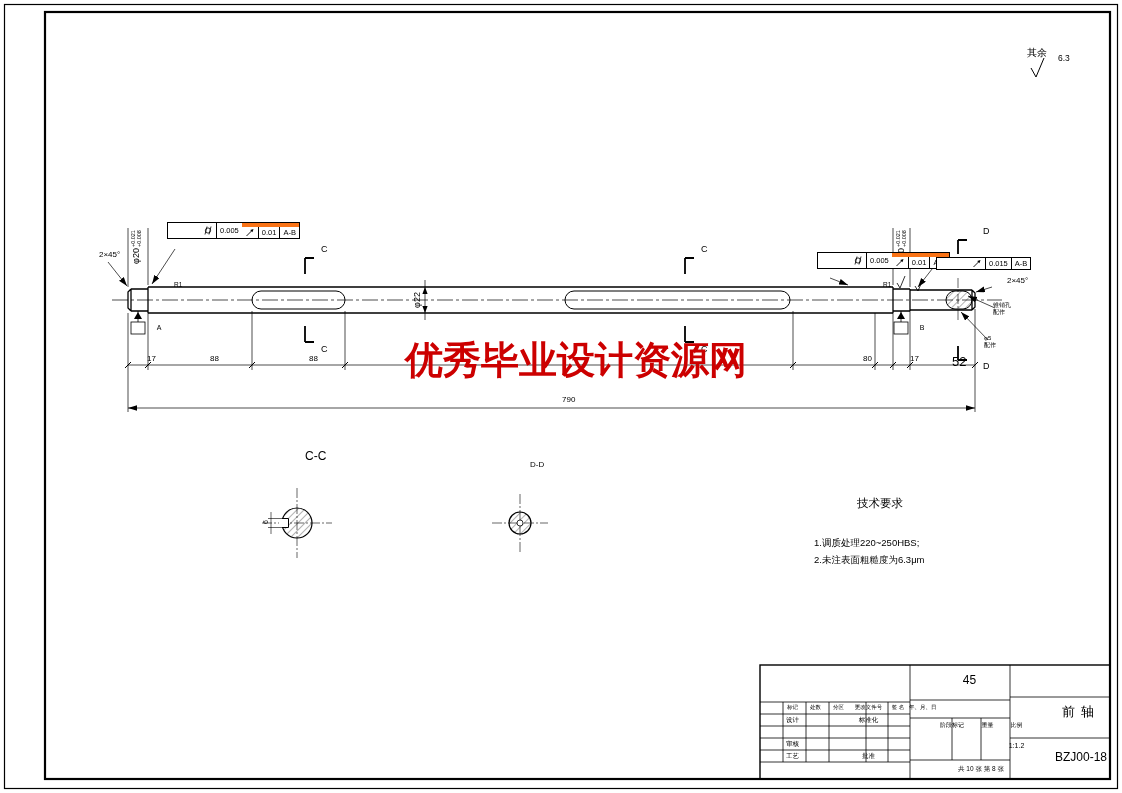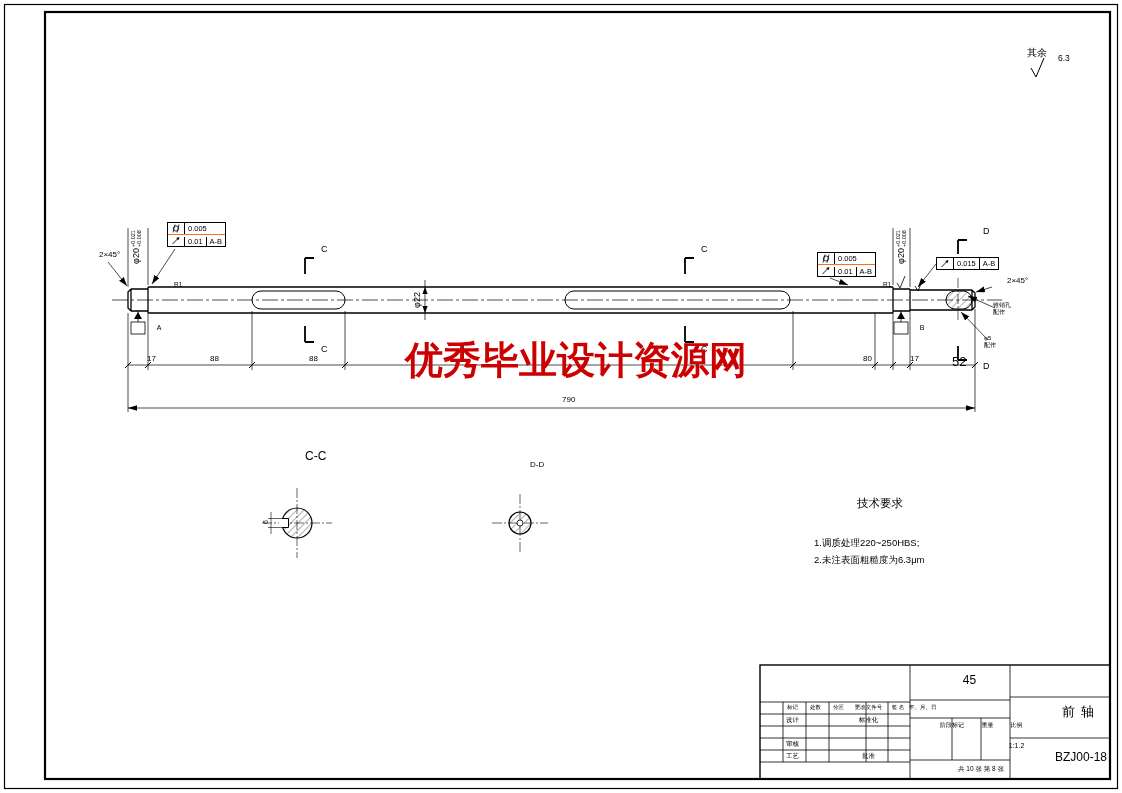--- a/index.html
+++ b/index.html
@@ -4,23 +4,23 @@
 <style>
   html,body{margin:0;padding:0;background:#888;}
   .page{position:relative;width:1122px;height:793px;background:#ffffff;
         font-family:"Liberation Sans",sans-serif;color:#000;overflow:hidden;}
   .lbl{position:absolute;white-space:nowrap;line-height:1;color:#000;z-index:3;padding-left:21px;}
   .ctr{text-align:center;}
   .rot{transform:rotate(-90deg);}
   .dia{position:absolute;display:flex;align-items:center;justify-content:center;z-index:3;}
   .tol{display:inline-flex;flex-direction:column;font-size:5.5px;line-height:6px;margin-left:1px;}
   .wm{position:absolute;font-family:"DejaVu Serif",serif;font-weight:bold;color:#cc0000;z-index:6;white-space:nowrap;line-height:1;}
-  .fcf{position:absolute;display:inline-flex;flex-direction:column;border:1px solid #000;background:#fff;z-index:4;}
+  .fcf{position:absolute;display:inline-flex;border:1px solid #000;background:#fff;z-index:4;padding-left:32px;}
   .fcf .row{display:flex;align-items:stretch;}
-  .fcf .row + .row{border-top:1px solid #f97316;align-items:flex-end;}
+  .fcf .row + .row{border-top:4px solid #f97316;}
   .fcf .cell{display:flex;align-items:center;padding:1px 3px;font-size:7.5px;line-height:1;}
   .fcf .cell + .cell{border-left:1px solid #000;}
   .stack{position:absolute;display:flex;flex-direction:column;z-index:3;line-height:7px;font-size:6px;}
 </style>
 </head>
 <body>
 
 <div class="page">
 
   <svg width="1122" height="793" style="position:absolute;left:0;top:0;z-index:1">

